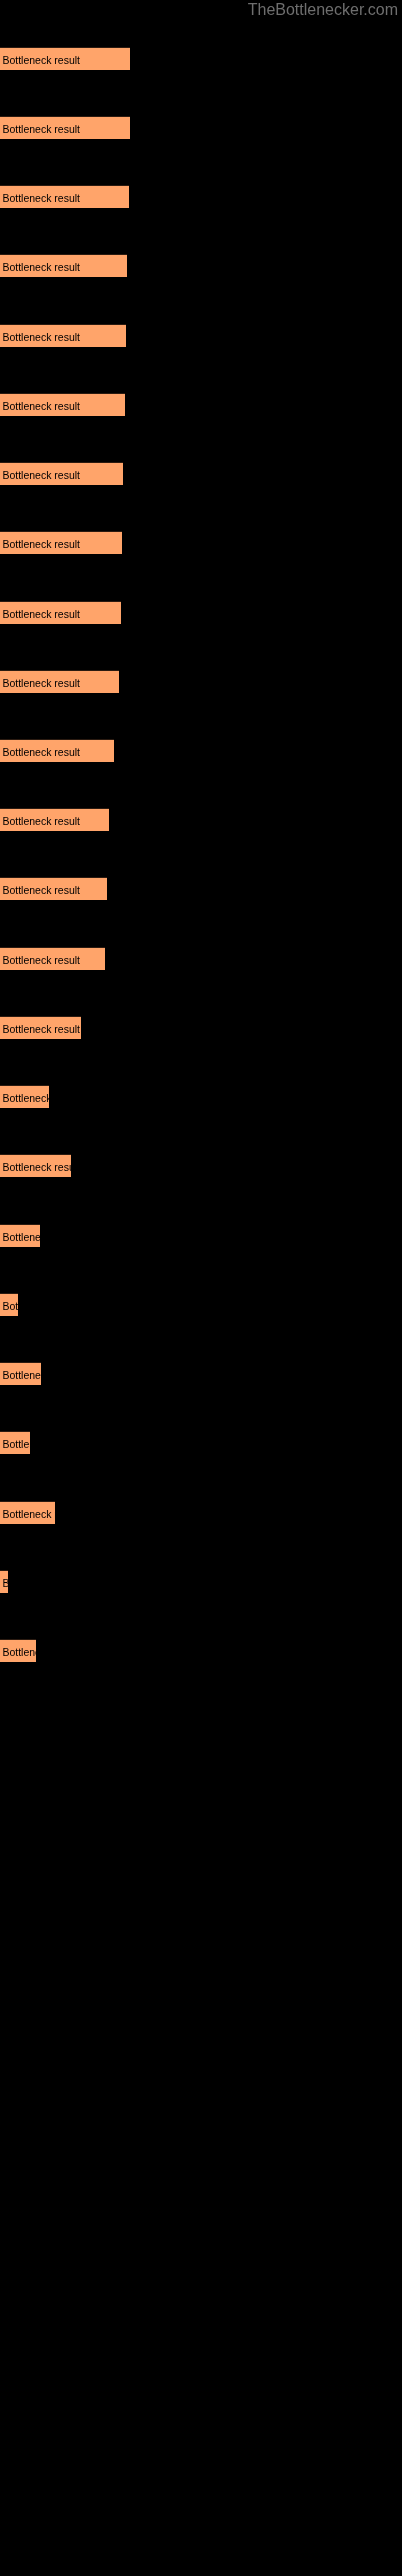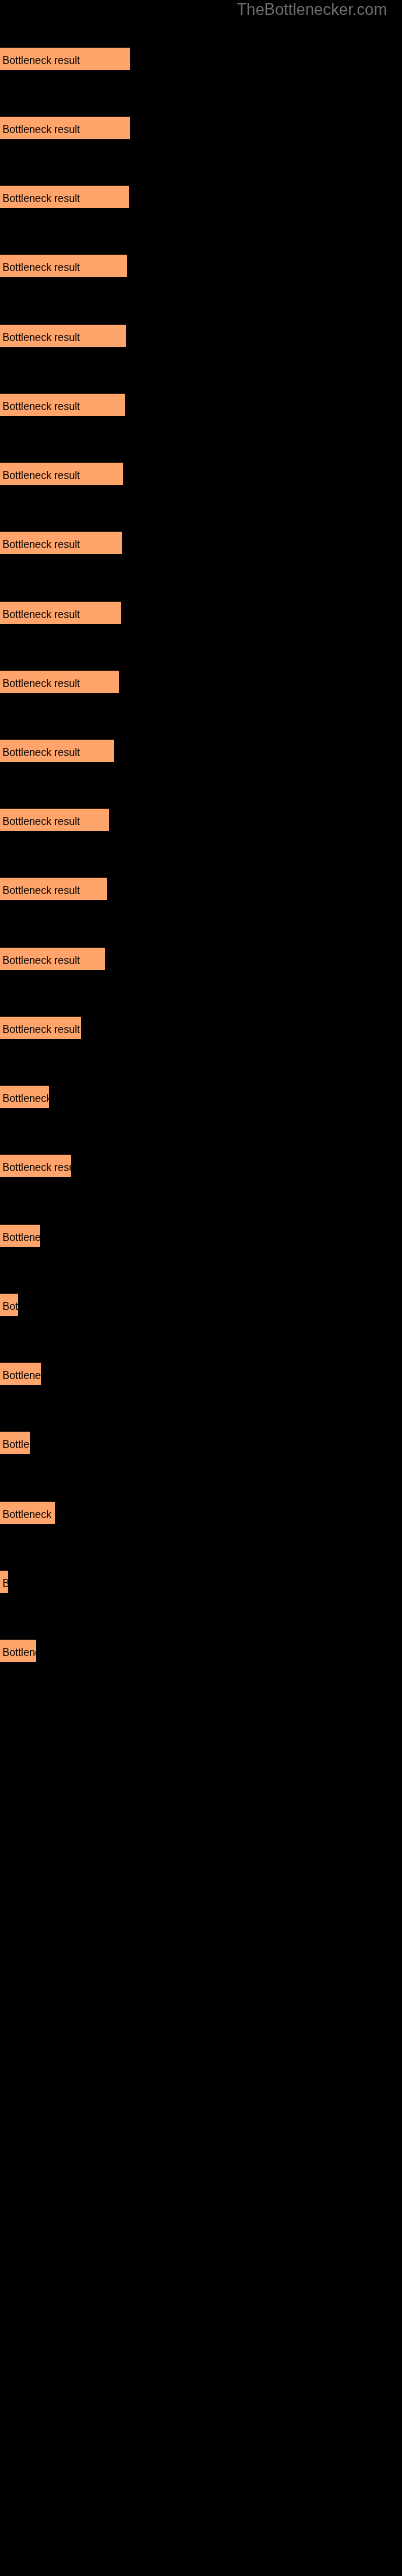--- a/index.html
+++ b/index.html
@@ -15,21 +15,21 @@
     font-family: "Liberation Sans", sans-serif;
     -webkit-font-smoothing: antialiased;
   }
 
   #watermark {
     position: absolute;
     top: 0px;
     left: 0;
     width: 403px;
     text-align: right;
-    padding-right: 16px;
+    padding-right: 5px;
     box-sizing: border-box;
     color: #6e6e6e;
     font-family: "Liberation Sans", sans-serif;
     font-size: 16px;
     line-height: 19.3px;
     letter-spacing: 0px;
     white-space: nowrap;
   }
 
   #chart {

